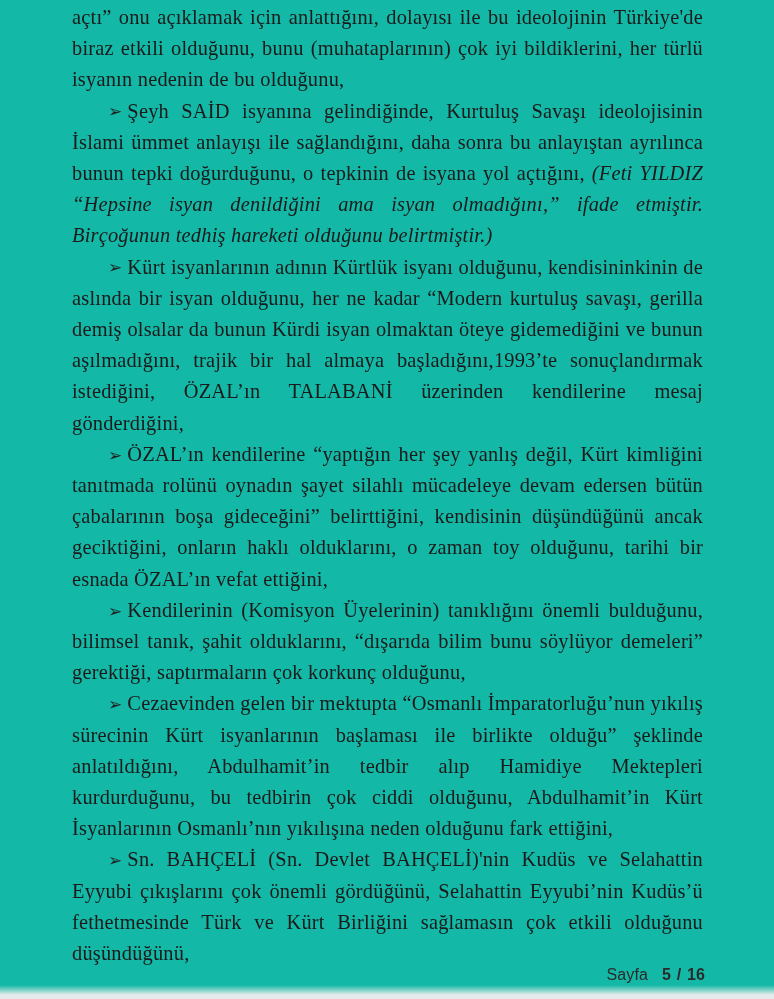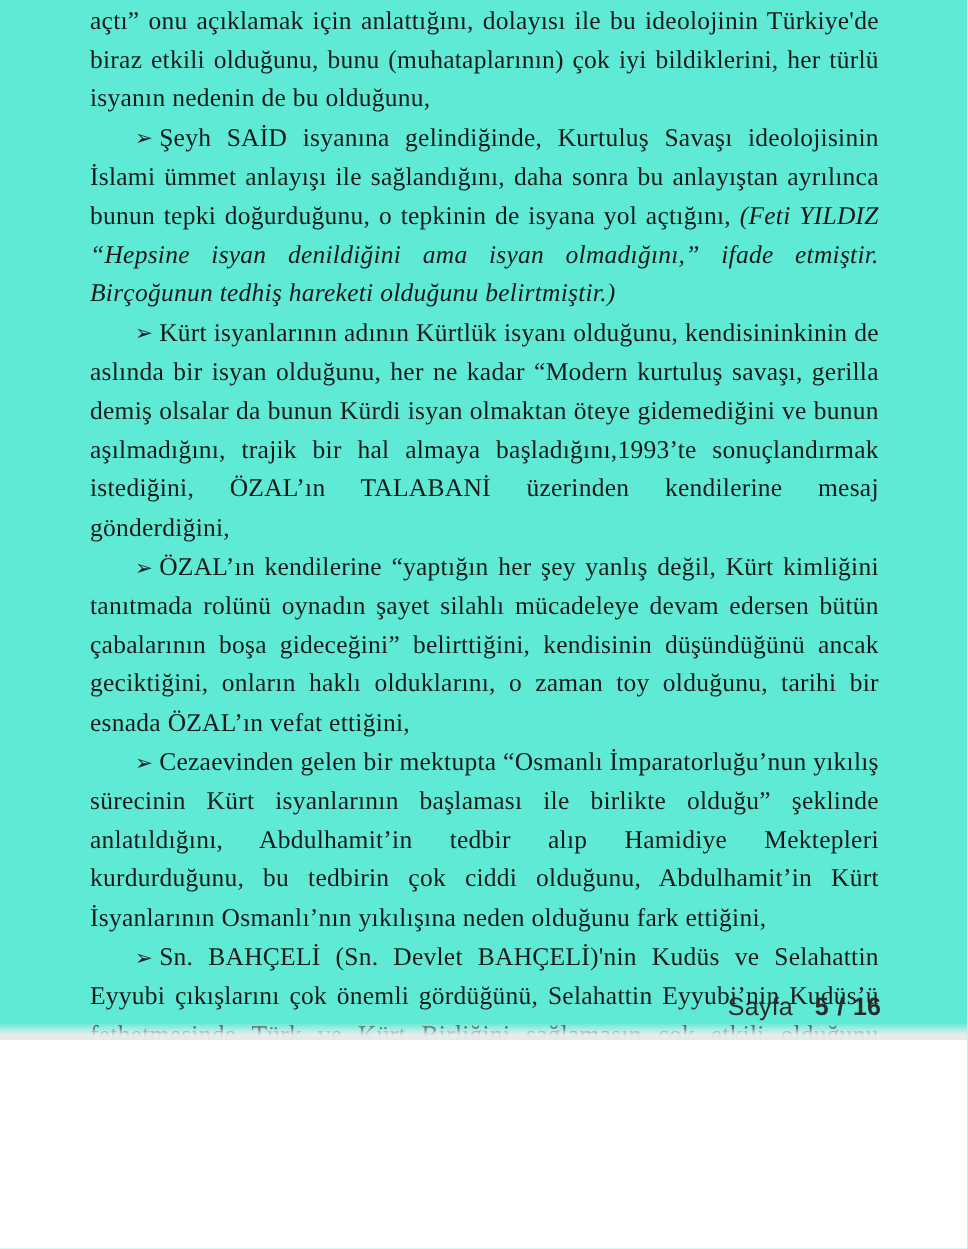--- a/index.html
+++ b/index.html
@@ -5,23 +5,23 @@
 <style>
   html, body {
     margin: 0;
     padding: 0;
     background: #ffffff;
   }
 
   .page {
     position: relative;
     width: 774px;
-    height: 832px;
+    height: 999px;
     box-sizing: border-box;
-    background: #5eead4;
+    background: #14b8a6;
     overflow: hidden;
     font-family: "Liberation Serif", "DejaVu Serif", serif;
     color: #1a1a1a;
     -webkit-font-smoothing: antialiased;
   }
 
   
   .page::after {
     content: "";
     position: absolute;
@@ -72,21 +72,21 @@
 
   .ital {
     font-style: italic;
   }
 
   .footer {
     position: absolute;
     right: 69px;
     bottom: 16px;
     font-family: "Liberation Sans", "DejaVu Sans", sans-serif;
-    font-size: 20px;
+    font-size: 16px;
     line-height: 1;
     color: #2a2a2a;
     letter-spacing: 0.01em;
     white-space: nowrap;
     margin-top: 37px;
   }
 
   .footer .f-label { font-weight: 400; }
   .footer .f-current { font-weight: 700; }
   .footer .f-sep { font-weight: 700; padding: 0 1px; }
@@ -95,20 +95,21 @@
 </head>
 <body>
 
 <div class="page">
 
   <div class="text-column">
       <p class="para first-block"><span>açtı” onu açıklamak için anlattığını, dolayısı ile bu ideolojinin Türkiye'de biraz etkili olduğunu, bunu (muhataplarının) çok iyi bildiklerini, her türlü isyanın nedenin de bu olduğunu,</span></p>
       <p class="para bulleted"><span class="bullet">➢</span><span>Şeyh SAİD isyanına gelindiğinde, Kurtuluş Savaşı ideolojisinin İslami ümmet anlayışı ile sağlandığını, daha sonra bu anlayıştan ayrılınca bunun tepki doğurduğunu, o tepkinin de isyana yol açtığını, </span><span class="ital">(Feti YILDIZ “Hepsine isyan denildiğini ama isyan olmadığını,” ifade etmiştir. Birçoğunun tedhiş hareketi olduğunu belirtmiştir.)</span></p>
       <p class="para bulleted"><span class="bullet">➢</span><span>Kürt isyanlarının adının Kürtlük isyanı olduğunu, kendisininkinin de aslında bir isyan olduğunu, her ne kadar “Modern kurtuluş savaşı, gerilla demiş olsalar da bunun Kürdi isyan olmaktan öteye gidemediğini ve bunun aşılmadığını, trajik bir hal almaya başladığını,1993’te sonuçlandırmak istediğini, ÖZAL’ın TALABANİ üzerinden kendilerine mesaj gönderdiğini,</span></p>
       <p class="para bulleted"><span class="bullet">➢</span><span>ÖZAL’ın kendilerine “yaptığın her şey yanlış değil, Kürt kimliğini tanıtmada rolünü oynadın şayet silahlı mücadeleye devam edersen bütün çabalarının boşa gideceğini” belirttiğini, kendisinin düşündüğünü ancak geciktiğini, onların haklı olduklarını, o zaman toy olduğunu, tarihi bir esnada ÖZAL’ın vefat ettiğini,</span></p>
+      <p class="para bulleted"><span class="bullet">➢</span><span>Kendilerinin (Komisyon Üyelerinin) tanıklığını önemli bulduğunu, bilimsel tanık, şahit olduklarını, “dışarıda bilim bunu söylüyor demeleri” gerektiği, saptırmaların çok korkunç olduğunu,</span></p>
       <p class="para bulleted"><span class="bullet">➢</span><span>Cezaevinden gelen bir mektupta “Osmanlı İmparatorluğu’nun yıkılış sürecinin Kürt isyanlarının başlaması ile birlikte olduğu” şeklinde anlatıldığını, Abdulhamit’in tedbir alıp Hamidiye Mektepleri kurdurduğunu, bu tedbirin çok ciddi olduğunu, Abdulhamit’in Kürt İsyanlarının Osmanlı’nın yıkılışına neden olduğunu fark ettiğini,</span></p>
       <p class="para bulleted"><span class="bullet">➢</span><span>Sn. BAHÇELİ (Sn. Devlet BAHÇELİ)'nin Kudüs ve Selahattin Eyyubi çıkışlarını çok önemli gördüğünü, Selahattin Eyyubi’nin Kudüs’ü fethetmesinde Türk ve Kürt Birliğini sağlamasın çok etkili olduğunu düşündüğünü,</span></p>
     </div>
 
   <div class="footer">
     <span class="f-label">Sayfa</span>
     <span>&nbsp;</span>
     <span class="f-current">5</span>
     <span class="f-sep">/</span>
     <span class="f-total">16</span>

